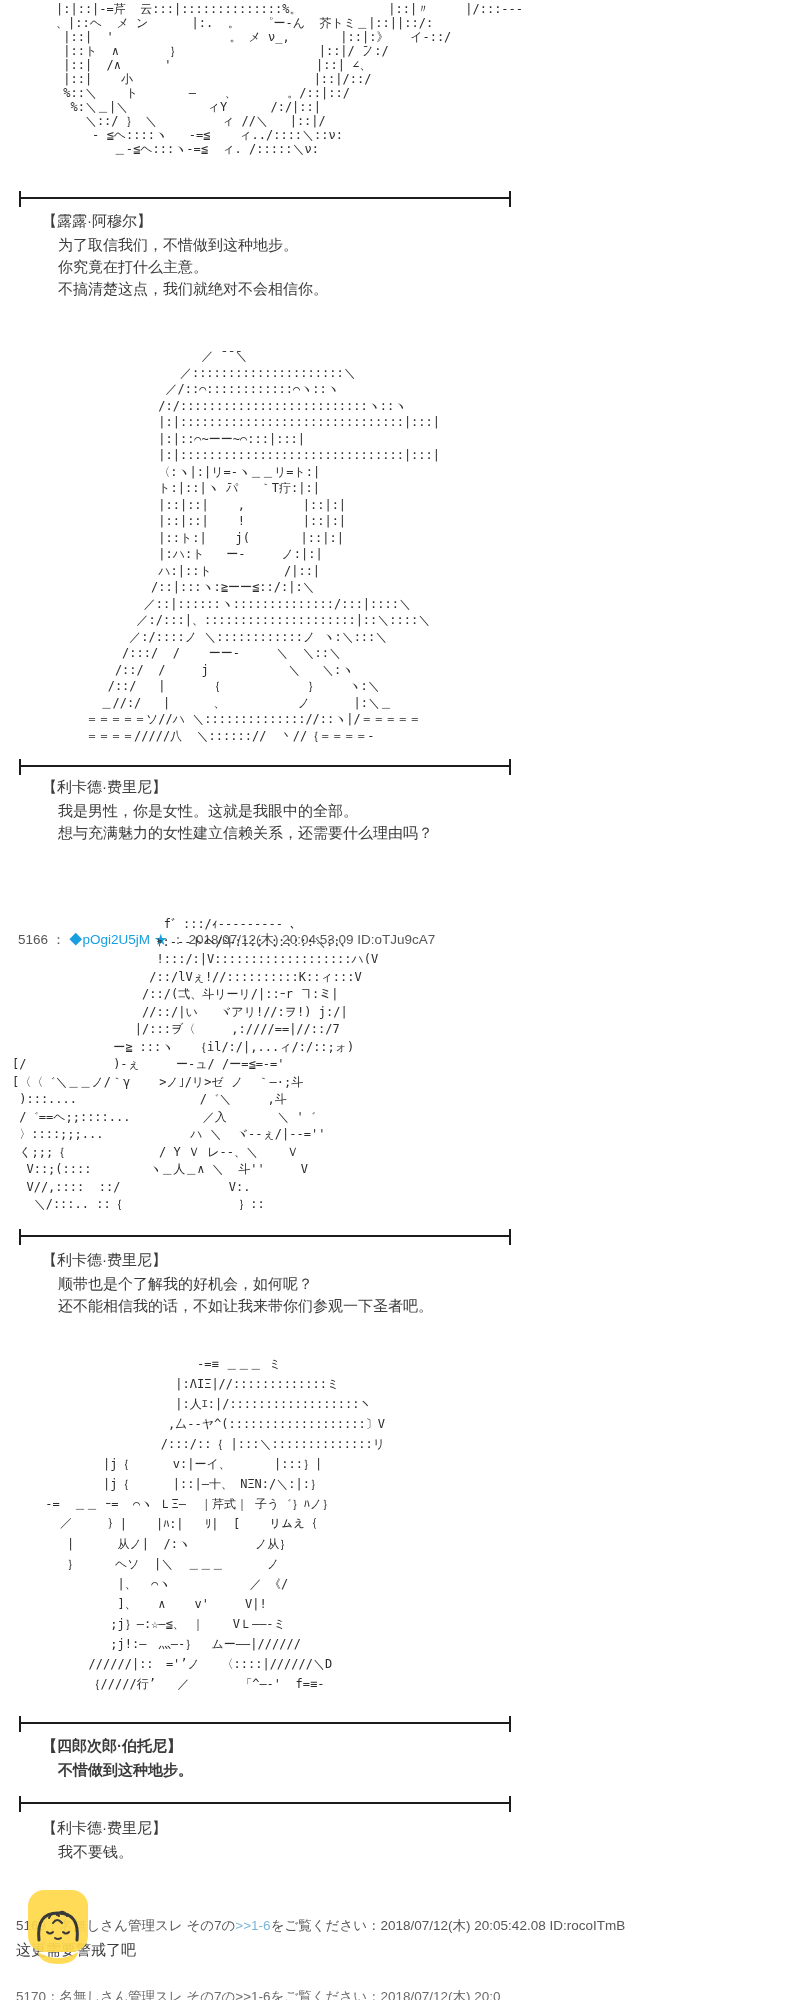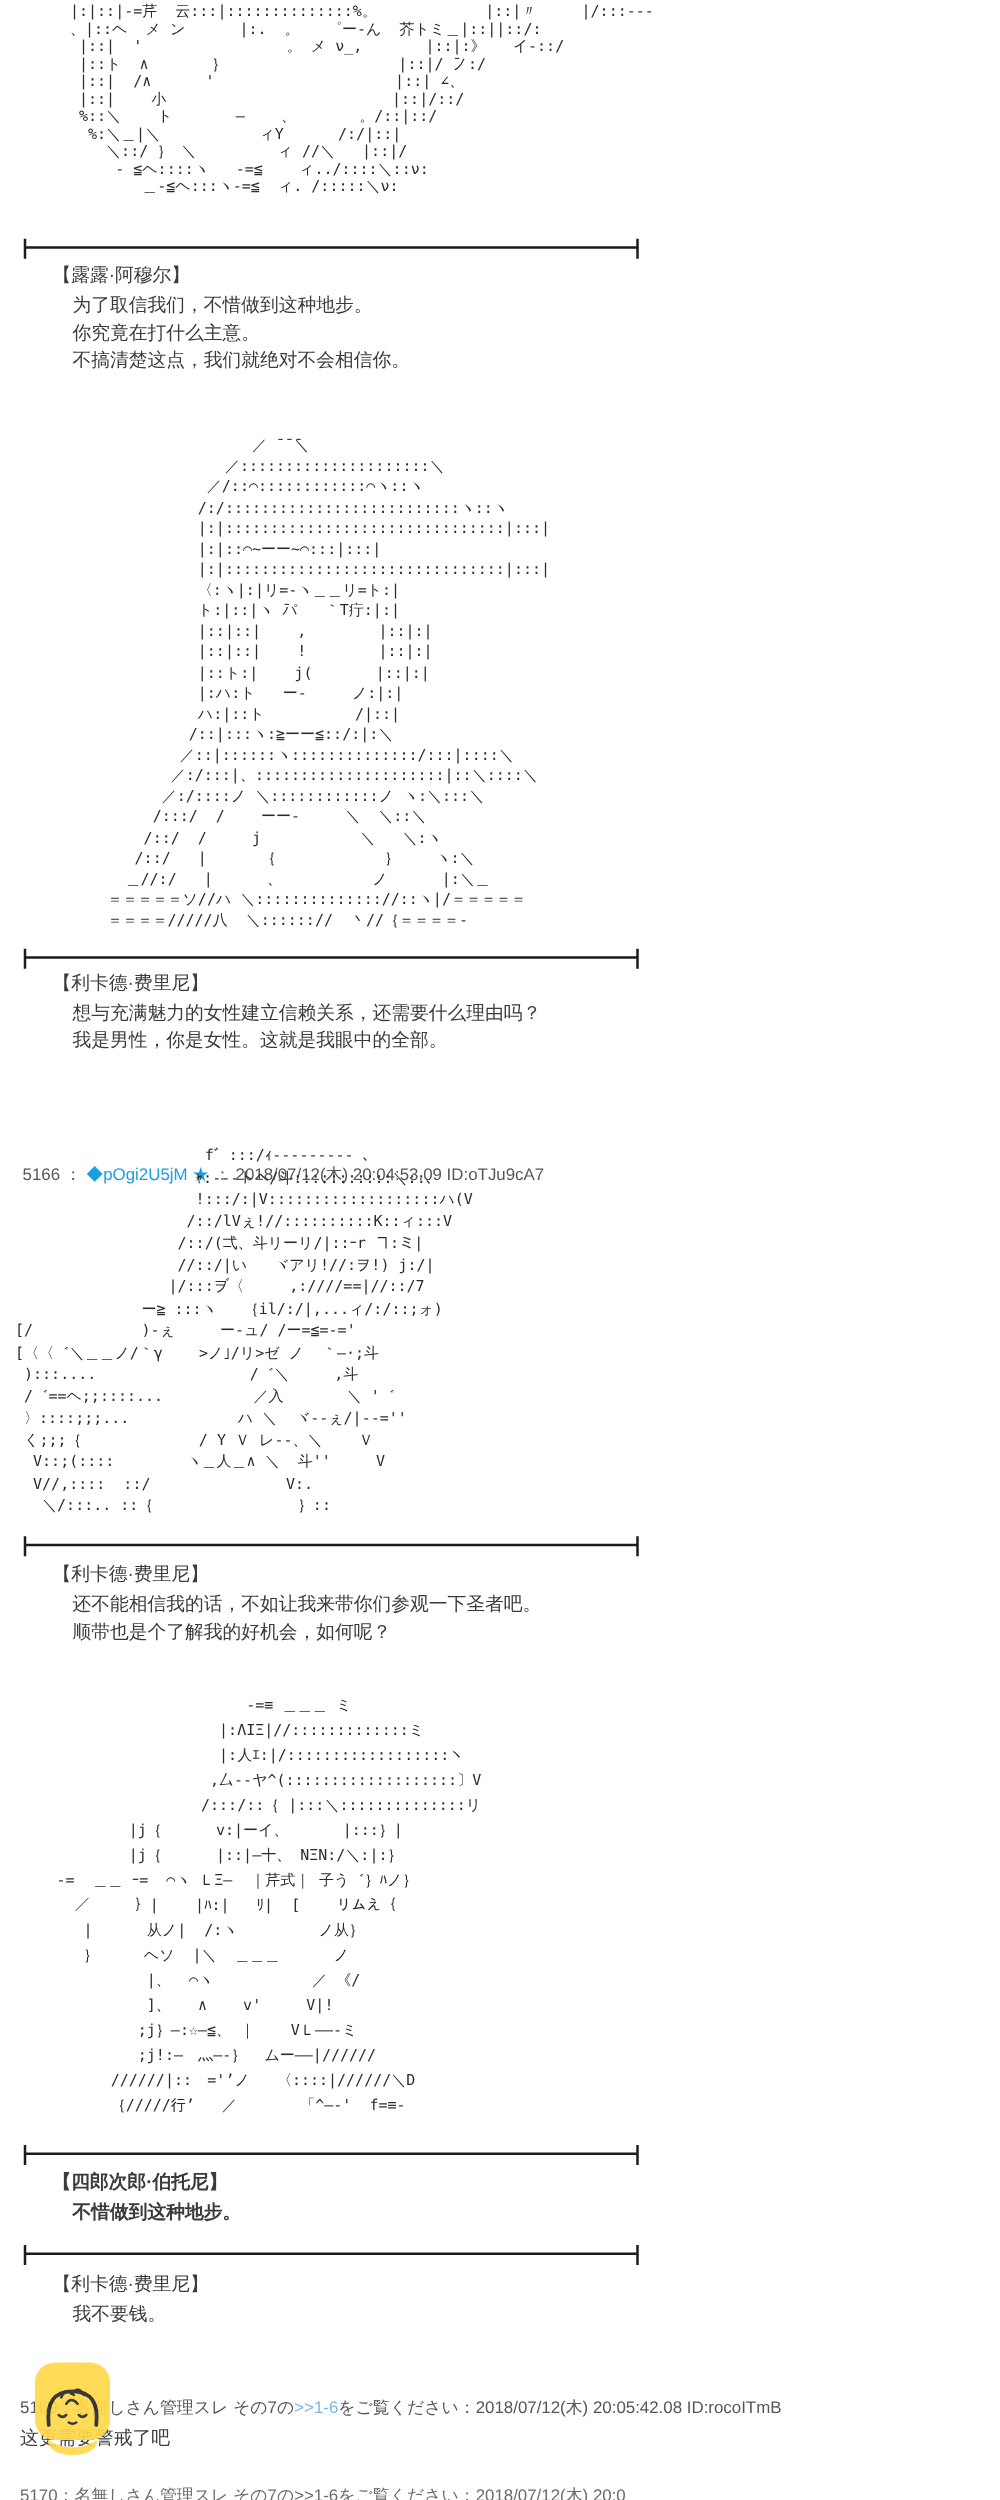--- a/index.html
+++ b/index.html
@@ -98,22 +98,22 @@
 ＝＝＝＝＝ソ//ハ ＼:::::::::::::://::ヽ|/＝＝＝＝＝
 ＝＝＝＝/////八  ＼:::::://  丶//｛＝＝＝＝-</pre>
 
   <div id="divider2" class="divider">
     <span class="tick left"></span>
     <span class="tick right"></span>
   </div>
 
   <div id="dlg2" class="dialogue">
     <div class="speaker">【利卡德·费里尼】</div>
+    <div class="line">我是男性，你是女性。这就是我眼中的全部。</div>
     <div class="line">想与充满魅力的女性建立信赖关系，还需要什么理由吗？</div>
-    <div class="line">我是男性，你是女性。这就是我眼中的全部。</div>
   </div>
 
   <div class="post-header"><span>5166</span><span> </span><span>：</span><span> </span><span class="trip-blue">◆</span><span class="trip-blue">pOgi2U5jM</span><span> </span><span class="star-blue">★</span><span> </span><span>：</span><span> </span><span>2018/07/12(木) 20:04:53.09</span><span> </span><span>ID:oTJu9cA7</span></div>
 
   <pre id="aa3" class="aa">                     f゛:::/ｨ--------- 、
                     ｬ:---トヘ/斗:::::::::::＼::､
                     !:::/:|V:::::::::::::::::::ハ(V
                    /::/lVぇ!//::::::::::K::ィ:::V
                   /::/(弌、斗リーリ/|::ｰr ヿ:ミ|
                   //::/|い   ヾアリ!//:ヲ!) j:/|
@@ -129,22 +129,22 @@
   V//,::::  ::/               V:.
    ＼/:::.. ::｛                ｝::</pre>
 
   <div id="divider3" class="divider">
     <span class="tick left"></span>
     <span class="tick right"></span>
   </div>
 
   <div id="dlg3" class="dialogue">
     <div class="speaker">【利卡德·费里尼】</div>
+    <div class="line">顺带也是个了解我的好机会，如何呢？</div>
     <div class="line">还不能相信我的话，不如让我来带你们参观一下圣者吧。</div>
-    <div class="line">顺带也是个了解我的好机会，如何呢？</div>
   </div>
 
   <pre id="aa4" class="aa">                      -=≡ ＿＿＿ ミ
                    |:ΛΙΞ|//:::::::::::::ミ
                    |:人ｴ:|/::::::::::::::::::ヽ
                   ,厶--ヤ^(:::::::::::::::::::〕V
                  /:::/::｛ |:::＼::::::::::::::リ
          |j｛      v:|ーイ、      |:::｝|
          |j｛      |::|—十、 ΝΞΝ:/＼:|:｝
  -=  ＿＿ ｰ=  ⌒ヽ ＬΞ—  ｜芹式｜ 子う゛｝ﾊノ｝

